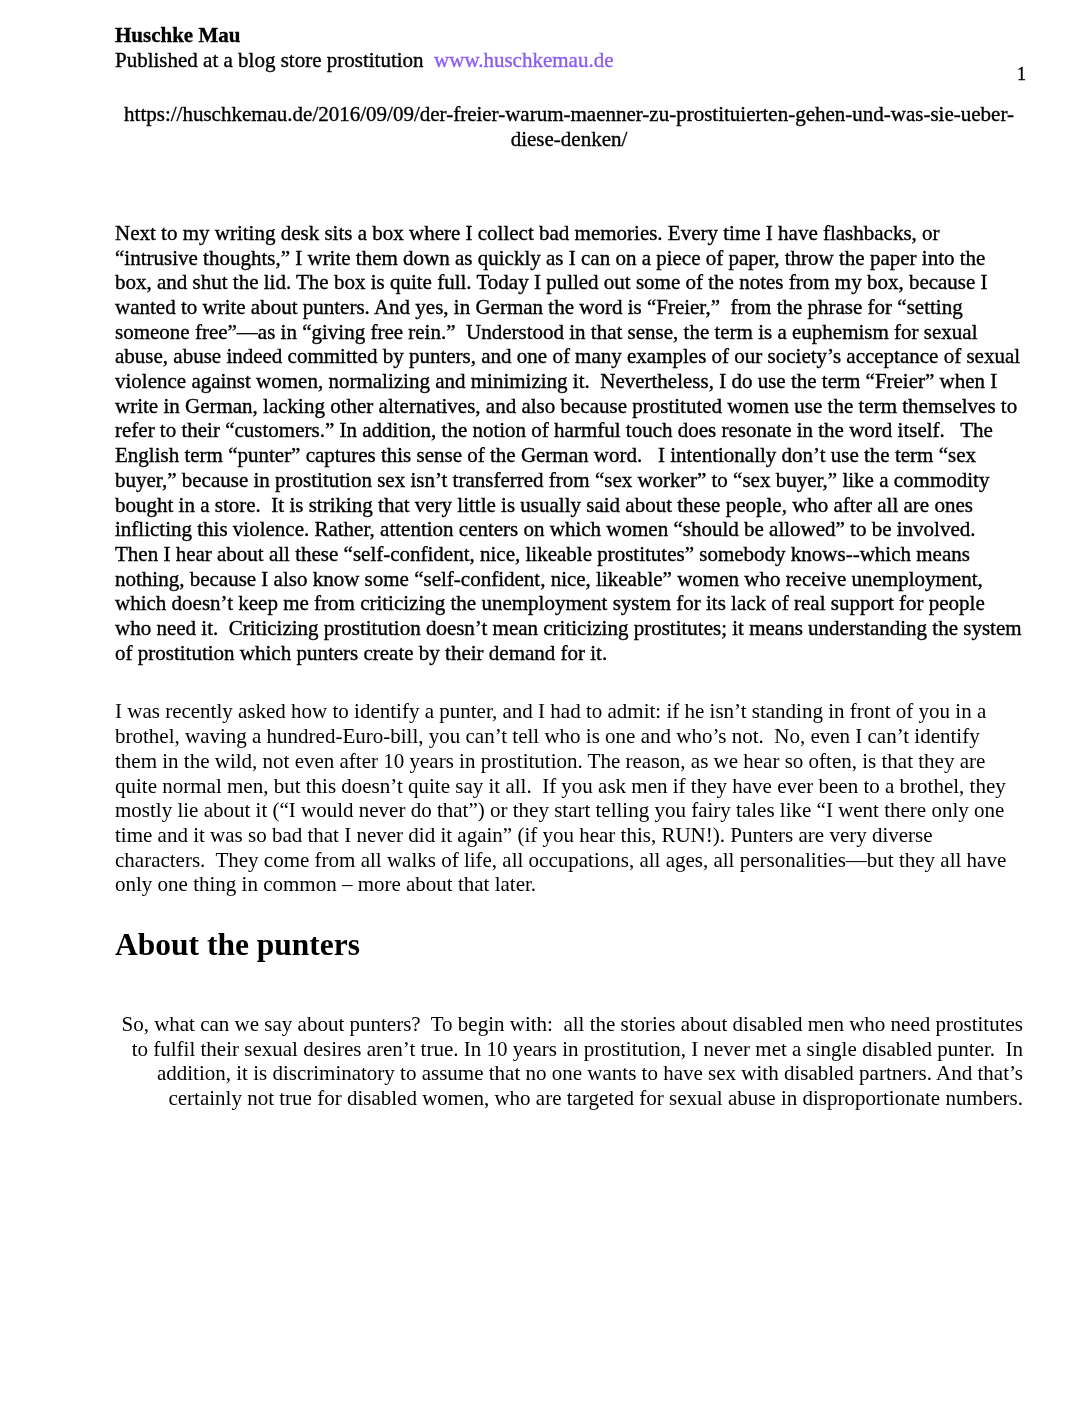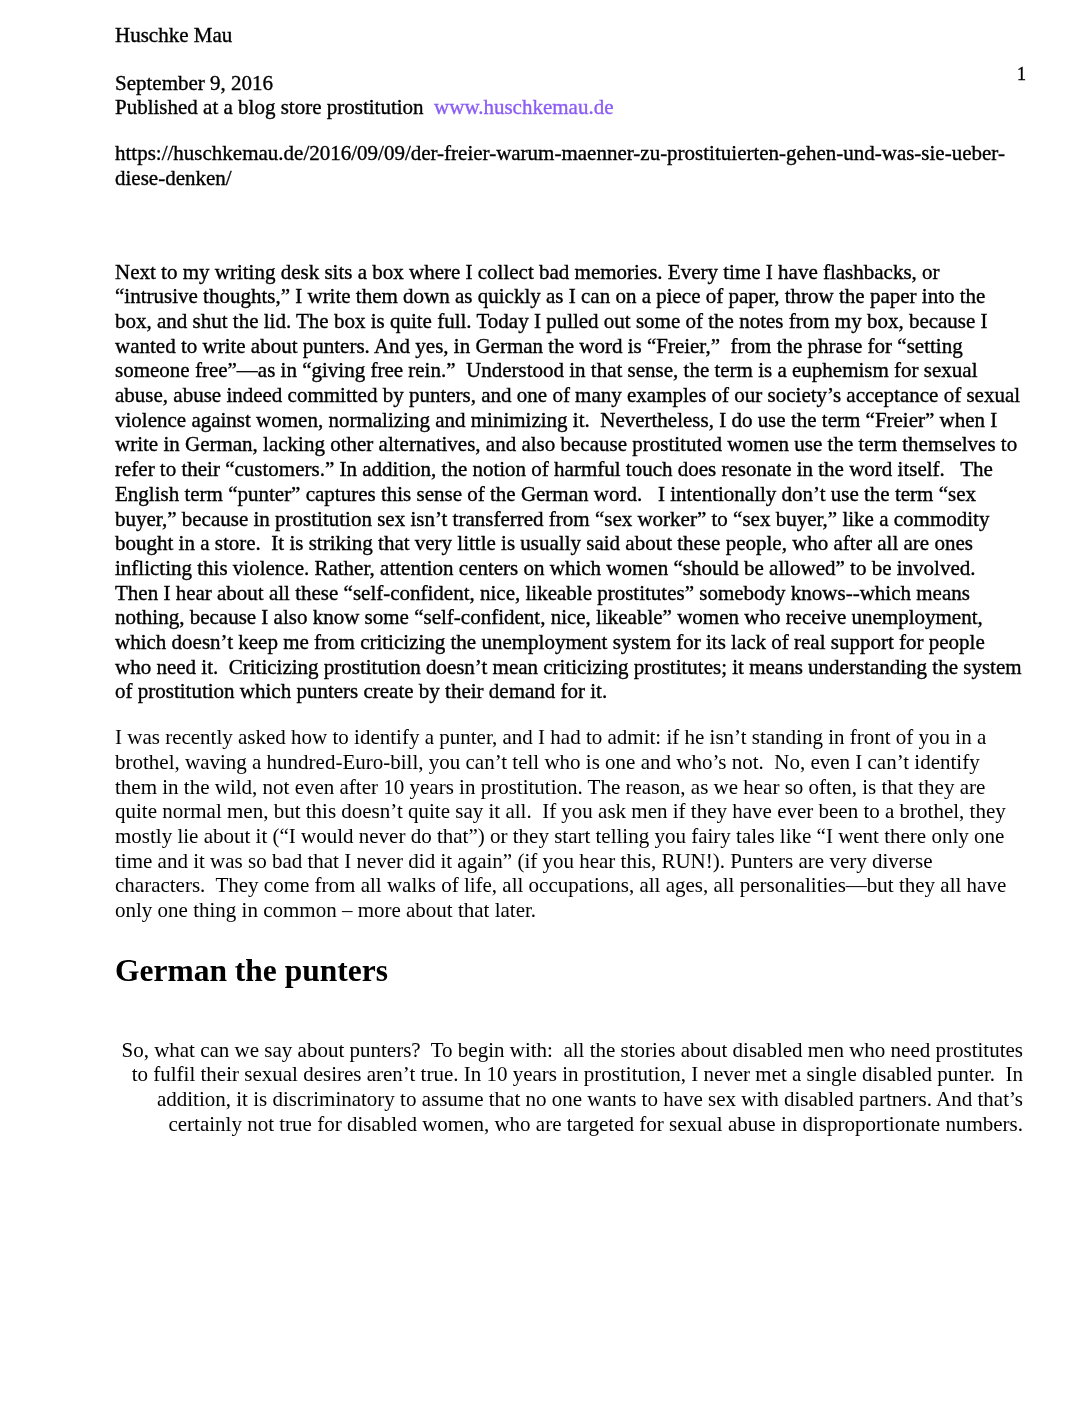--- a/index.html
+++ b/index.html
@@ -36,37 +36,38 @@
   .block {
     margin: 0;
     white-space: pre-wrap;
   }
   .title {
     margin-top: 99px;
     font-weight: bold;
   }
   .author {
     margin-top: 23px;
-    font-weight: normal;
+    font-weight: bold;
   }
   .date-line {
     margin-top: 23px;
   }
   .published-line {
     margin-top: 0;
   }
   .source-url {
-    margin-top: 21px;
+    margin-top: 30px;
     overflow-wrap: break-word;
+    text-align: center;
   }
   .para-1 {
     margin-top: 69px;
   }
   .para-2 {
-    margin-top: 21px;
+    margin-top: 34px;
   }
   .section-heading {
     margin-top: 36px;
     font-weight: bold;
   }
   .para-3 {
     margin-top: 54px;
     text-align: right;
   }
   a.blog-link {
@@ -79,28 +80,27 @@
 
 <div class="page">
 
   <div class="page-number">1</div>
 
   <div class="content">
 
 
     <p class="block author crisp">Huschke Mau</p>
 
-    <p class="block date-line crisp">September 9, 2016</p>
 
     <p class="block published-line crisp"><span>Published at a blog store prostitution  </span><a class="blog-link">www.huschkemau.de</a></p>
 
     <p class="block source-url crisp">https://huschkemau.de/2016/09/09/der-freier-warum-maenner-zu-prostituierten-gehen-und-was-sie-ueber-diese-denken/</p>
 
     <p class="block para-1 crisp">Next to my writing desk sits a box where I collect bad memories. Every time I have flashbacks, or “intrusive thoughts,” I write them down as quickly as I can on a piece of paper, throw the paper into the box, and shut the lid. The box is quite full. Today I pulled out some of the notes from my box, because I wanted to write about punters. And yes, in German the word is “Freier,”  from the phrase for “setting someone free”—as in “giving free rein.”  Understood in that sense, the term is a euphemism for sexual abuse, abuse indeed committed by punters, and one of many examples of our society’s acceptance of sexual violence against women, normalizing and minimizing it.  Nevertheless, I do use the term “Freier” when I write in German, lacking other alternatives, and also because prostituted women use the term themselves to refer to their “customers.” In addition, the notion of harmful touch does resonate in the word itself.   The English term “punter” captures this sense of the German word.   I intentionally don’t use the term “sex buyer,” because in prostitution sex isn’t transferred from “sex worker” to “sex buyer,” like a commodity bought in a store.  It is striking that very little is usually said about these people, who after all are ones inflicting this violence. Rather, attention centers on which women “should be allowed” to be involved.  Then I hear about all these “self-confident, nice, likeable prostitutes” somebody knows--which means nothing, because I also know some “self-confident, nice, likeable” women who receive unemployment, which doesn’t keep me from criticizing the unemployment system for its lack of real support for people who need it.  Criticizing prostitution doesn’t mean criticizing prostitutes; it means understanding the system of prostitution which punters create by their demand for it.</p>
 
     <p class="block para-2">I was recently asked how to identify a punter, and I had to admit: if he isn’t standing in front of you in a brothel, waving a hundred-Euro-bill, you can’t tell who is one and who’s not.  No, even I can’t identify them in the wild, not even after 10 years in prostitution. The reason, as we hear so often, is that they are quite normal men, but this doesn’t quite say it all.  If you ask men if they have ever been to a brothel, they mostly lie about it (“I would never do that”) or they start telling you fairy tales like “I went there only one time and it was so bad that I never did it again” (if you hear this, RUN!). Punters are very diverse characters.  They come from all walks of life, all occupations, all ages, all personalities—but they all have only one thing in common – more about that later.</p>
 
-    <h2 class="block section-heading">German the punters</h2>
+    <h2 class="block section-heading">About the punters</h2>
 
     <p class="block para-3">So, what can we say about punters?  To begin with:  all the stories about disabled men who need prostitutes to fulfil their sexual desires aren’t true. In 10 years in prostitution, I never met a single disabled punter.  In addition, it is discriminatory to assume that no one wants to have sex with disabled partners. And that’s certainly not true for disabled women, who are targeted for sexual abuse in disproportionate numbers.</p>
 
   </div>
 </div>
 
 </body></html>

